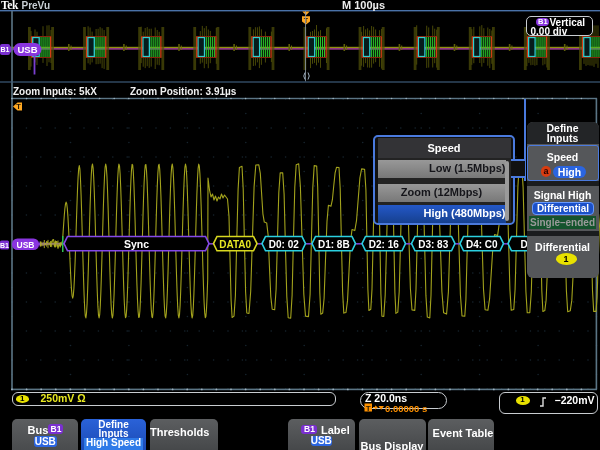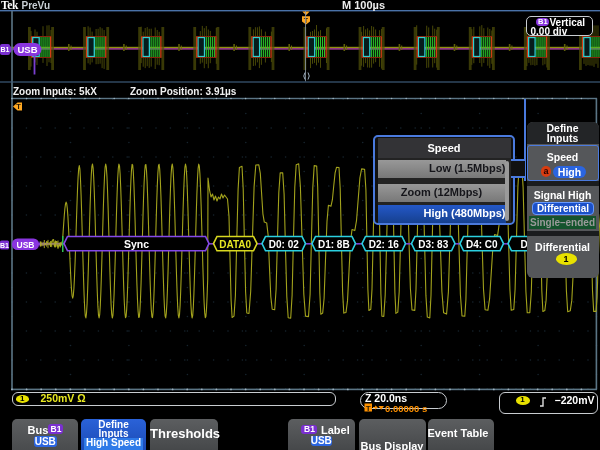--- a/index.html
+++ b/index.html
@@ -1282,27 +1282,27 @@
  <div class="abs b" style="left:16px;top:4.5px;font-size:11px;color:#fff">Bus</div>
  <div class="abs" style="left:36px;top:5px;width:15.5px;height:10px;border-radius:3px;background:#7a2fd0"></div>
  <div class="abs b" style="left:39px;top:4.5px;font-size:8.5px;color:#fff">B1</div>
  <div class="abs b" style="left:22.5px;top:16.5px;width:22.5px;height:11px;background:#2b65e0;border-radius:3px;font-size:10px;color:#fff;text-align:center;line-height:11px">USB</div>
 </div>
 <div class="abs" style="left:81px;top:419px;width:65px;height:31px;background:linear-gradient(#2a62d8,#1b4ab4);border-radius:5px 5px 0 0">
  <div class="abs b" style="left:0;top:0.5px;width:65px;font-size:10px;color:#fff;text-align:center;line-height:9.2px">Define<br>Inputs</div>
  <div class="abs b" style="left:3px;top:18.5px;width:59px;height:16px;background:#2e7ae8;font-size:10px;color:#fff;text-align:center;line-height:10.5px">High Speed</div>
 </div>
 <div class="abs" style="left:150px;top:419px;width:67.5px;height:31px;background:linear-gradient(#5c5e60,#46484a);border-radius:5px 5px 0 0">
- <div class="abs b" style="left:0;top:7px;width:67.5px;font-size:13px;color:#fff;text-align:center">Thresholds</div>
+ <div class="abs b" style="left:0;top:7px;width:67.5px;font-size:11px;color:#fff;">Thresholds</div>
 </div>
 <div class="abs" style="left:288px;top:419px;width:67px;height:31px;background:linear-gradient(#5c5e60,#46484a);border-radius:5px 5px 0 0">
  <div class="abs" style="left:13px;top:5.5px;width:16px;height:9.5px;border-radius:3px;background:#7a2fd0"></div>
  <div class="abs b" style="left:16px;top:5px;font-size:8.5px;color:#fff">B1</div>
  <div class="abs b" style="left:33px;top:4.5px;font-size:11px;color:#fff">Label</div>
  <div class="abs b" style="left:22.5px;top:16.5px;width:21.5px;height:10.5px;background:#2b65e0;border-radius:3px;font-size:10px;color:#fff;text-align:center;line-height:10.5px">USB</div>
 </div>
 <div class="abs" style="left:358.5px;top:419px;width:67px;height:31px;background:linear-gradient(#5c5e60,#46484a);border-radius:5px 5px 0 0">
  <div class="abs b" style="left:0;top:21px;width:67px;font-size:11px;color:#fff;text-align:center">Bus Display</div>
 </div>
 <div class="abs" style="left:427.5px;top:419px;width:66px;height:31px;background:linear-gradient(#5c5e60,#46484a);border-radius:5px 5px 0 0">
- <div class="abs b" style="left:0;top:7.5px;width:66px;font-size:11px;color:#fff;text-align:left">Event Table</div>
+ <div class="abs b" style="left:0;top:7.5px;width:66px;font-size:11px;color:#fff;text-align:right">Event Table</div>
 </div>
 </div>
 
 </body></html>

